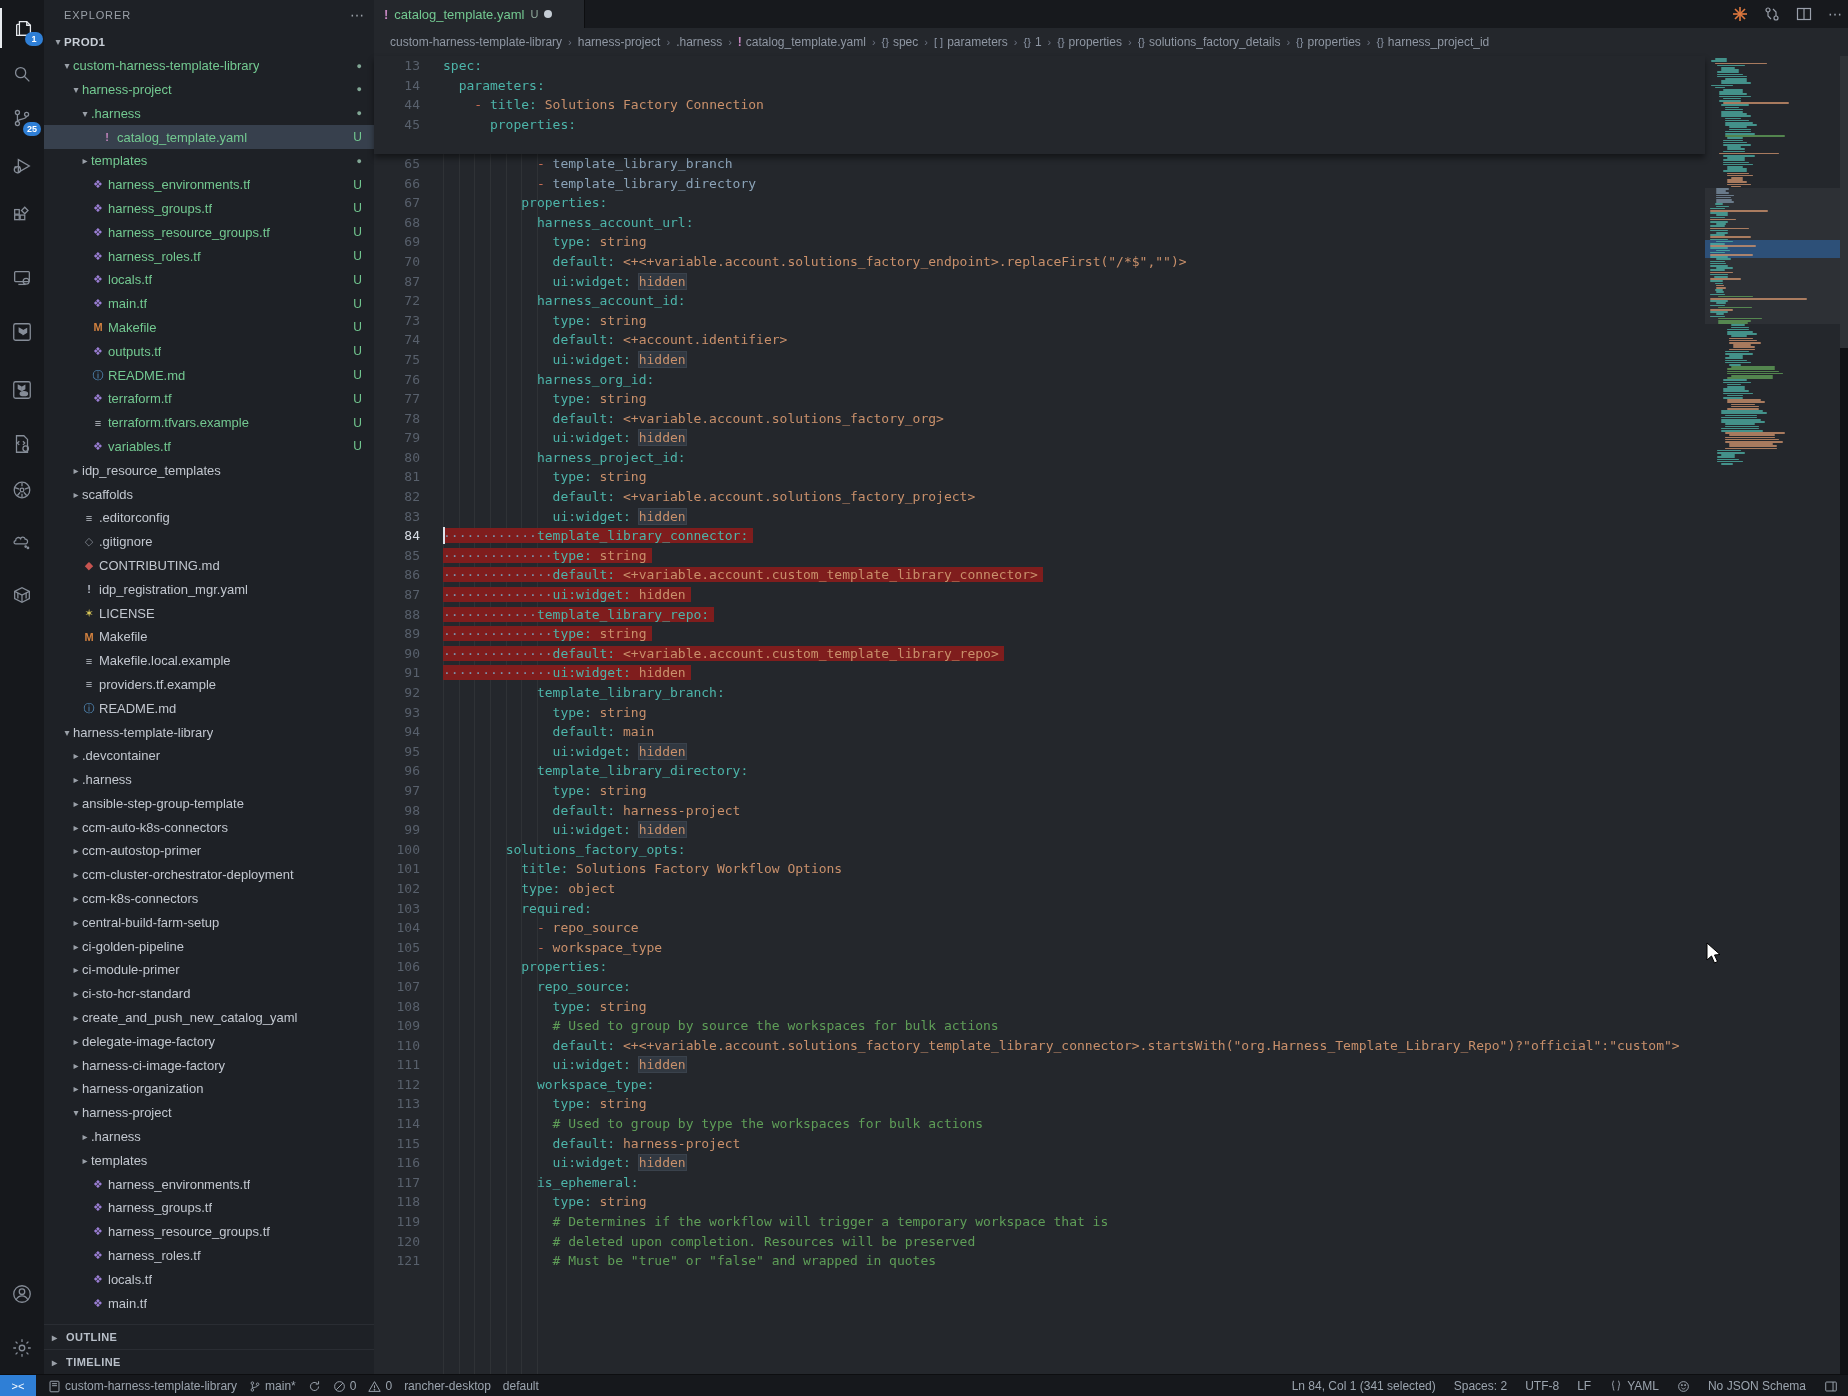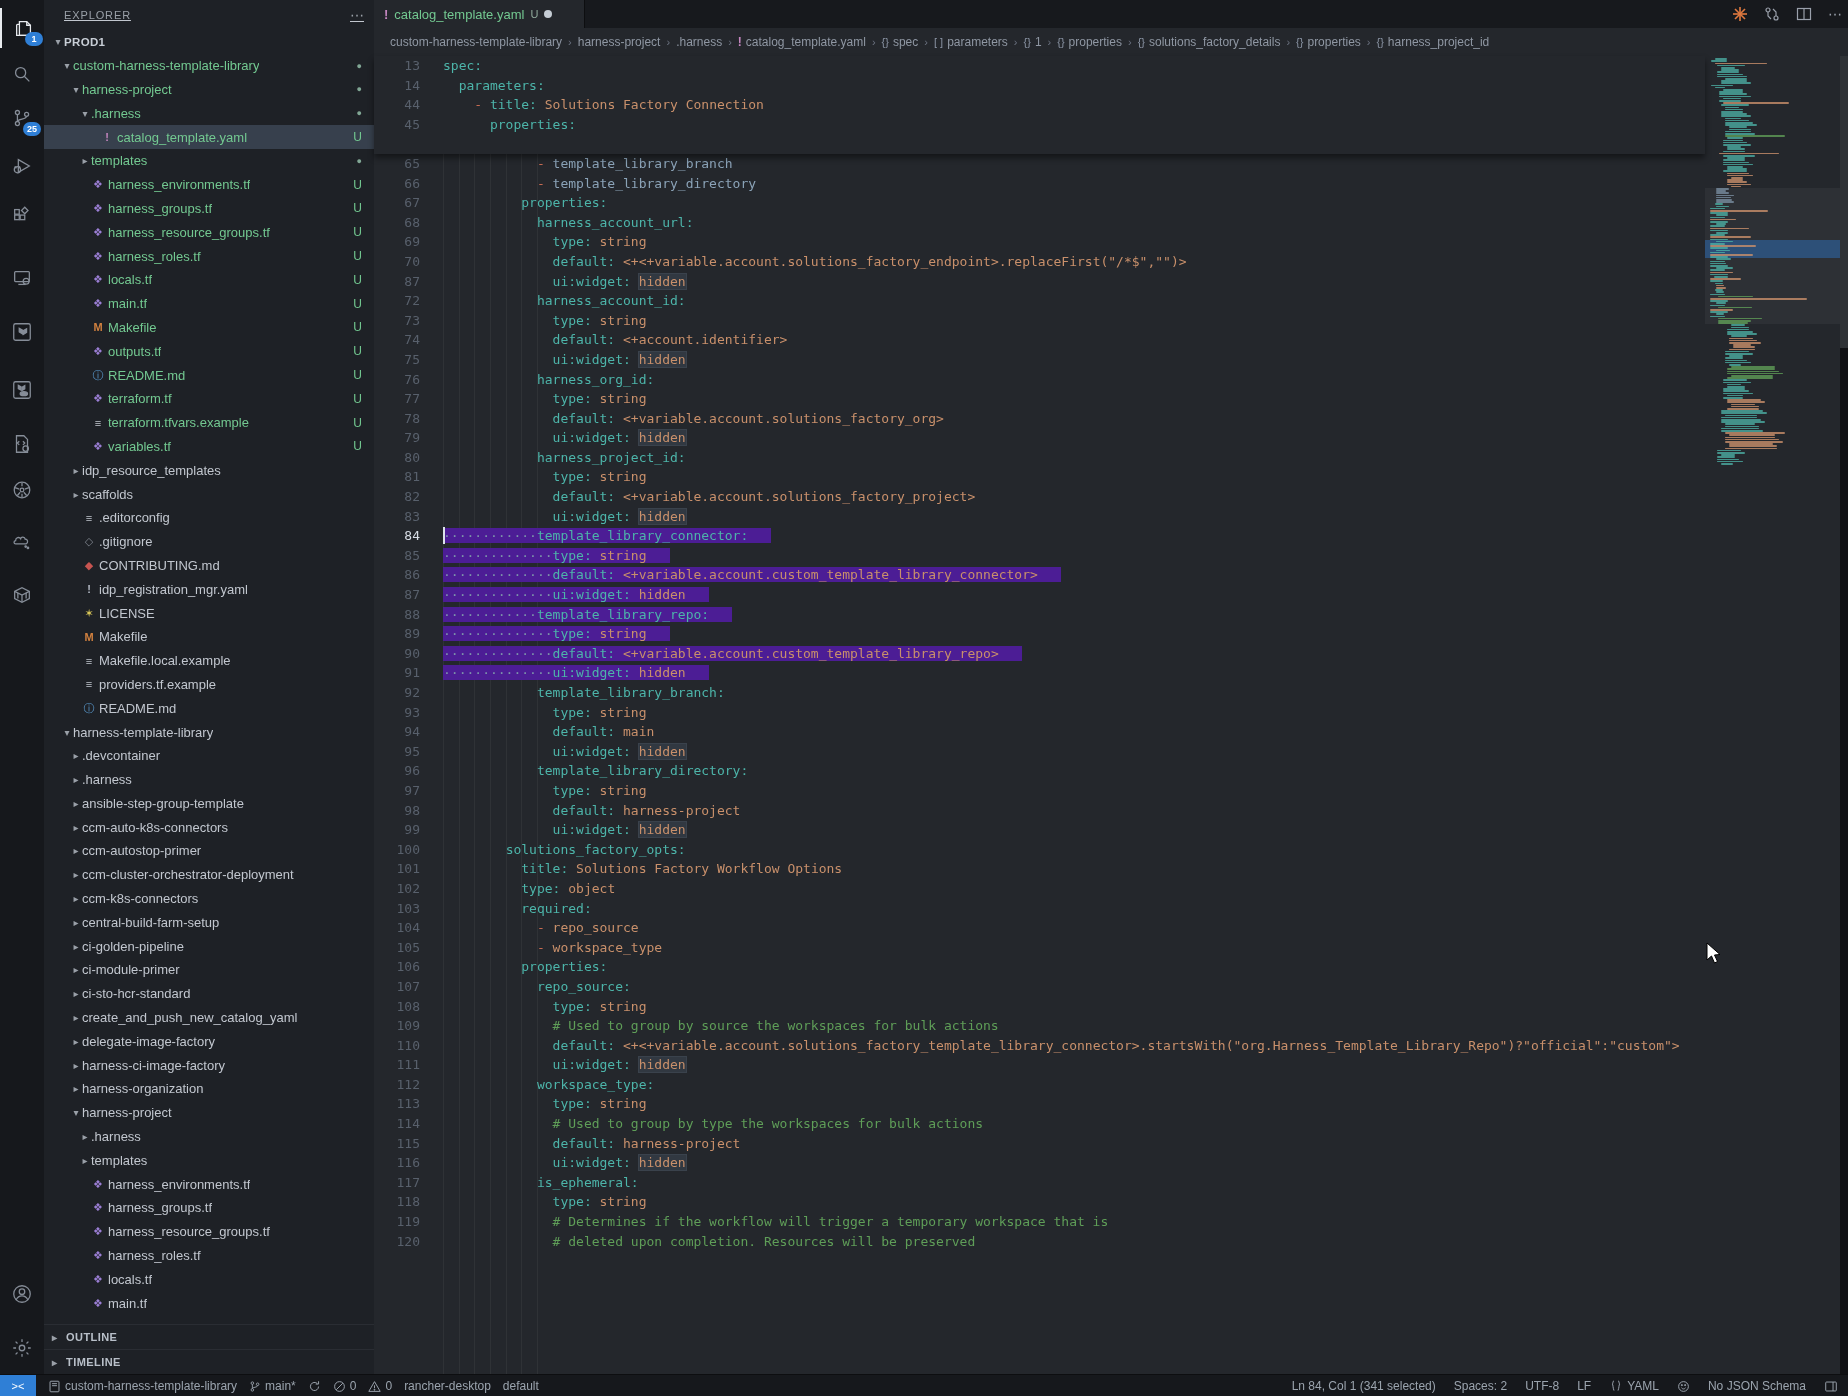--- a/index.html
+++ b/index.html
@@ -9,21 +9,21 @@
   .abs{position:absolute;}
   
   #activitybar{left:0;top:0;width:44px;height:1374px;background:#16181c;border-right:1px solid #0d0e10;}
   .act-icon{position:absolute;left:0;width:44px;height:40px;display:flex;align-items:center;justify-content:center;color:#868d98;}
   .act-icon.active{color:#e8ebef;border-left:2px solid #e8ebef;}
   .act-icon svg{stroke:currentColor;fill:none;stroke-width:1.4;}
   .act-badge{position:absolute;right:3px;bottom:2px;background:#2f7fd6;color:#fff;border-radius:9px;
              font-size:9px;line-height:14px;min-width:14px;text-align:center;padding:0 2px;font-weight:bold;}
   
   #sidebar{left:44px;top:0;width:330px;height:1374px;background:#1e2126;border-right:1px solid #0d0e10;}
-  #sidebar-header{height:30px;display:flex;align-items:center;padding:0 10px 0 20px;text-decoration:underline;}
+  #sidebar-header{height:30px;display:flex;align-items:center;padding:0 10px 0 20px;}
   #sidebar-title{font-size:11px;letter-spacing:.08em;color:#9aa0a8;flex:1;}
   #sidebar-more{color:#9aa0a8;font-size:14px;cursor:pointer;}
   #tree{position:absolute;top:30px;left:0;right:0;}
   .trow{height:23.8px;display:flex;align-items:center;font-size:13px;position:relative;white-space:nowrap;cursor:pointer;}
   .trow.selected{background:#37404d;}
   .trow .twist{width:12px;text-align:center;color:#9aa0a8;font-size:10px;flex:none;}
   .trow .ficon{width:14px;flex:none;text-align:center;font-size:11px;margin-right:3px;}
   .trow .lbl{overflow:hidden;text-overflow:ellipsis;}
   .trow .badge{position:absolute;right:12px;font-size:12px;color:#73c991;}
   .trow .badge.dot{font-size:9px;color:#81a795;}
@@ -50,21 +50,21 @@
   
   #editor{left:374px;top:56px;width:1331px;height:1318px;background:#24272c;overflow:hidden;}
   .code-line{height:19.6px;line-height:19.6px;white-space:pre;font-family:"DejaVu Sans Mono",monospace;
              font-size:13px;position:relative;}
   .code-line .num{position:absolute;left:0;width:46px;text-align:right;color:#58606c;}
   .code-line .num.active{color:#d7dde5;}
   .code-line .content{position:absolute;left:69px;top:0;}
   .tk-k{color:#4db5aa;} .tk-v{color:#c9906b;} .tk-d{color:#c56b52;} .tk-s{color:#8ba3b8;}
   .tk-c{color:#5f9e58;} .tk-p{color:#aeb6c0;} .tk-w{color:#7c93ab;}
   .tk-vh{color:#c9906b;background:rgba(96,117,143,.22);box-shadow:0 0 0 1px rgba(125,146,170,.25);}
-  .selwrap{background:#4c1d95;padding-right:23px;}
+  .selwrap{background:#7f1d1d;padding-right:5px;}
   #cursor{position:absolute;width:2px;height:17px;background:#dce2ea;}
   #sticky{left:374px;top:56px;width:1331px;height:98px;background:#24272c;
           box-shadow:0 4px 6px rgba(0,0,0,.45);z-index:5;}
   .iguide{position:absolute;top:0;bottom:0;width:1px;background:rgba(255,255,255,.05);}
   
   #minimap{left:1705px;top:56px;width:135px;height:1318px;background:#24272c;overflow:hidden;}
   .mmrow{position:absolute;height:1.5px;border-radius:1px;}
   .mm-t{background:#4db5aa;opacity:.75;} .mm-o{background:#c9906b;opacity:.8;}
   .mm-g{background:#5f9e58;opacity:.8;} .mm-s{background:#8ba3b8;opacity:.65;}
   #mm-selection{position:absolute;left:0;right:0;background:#2d5480;opacity:.9;}
@@ -625,20 +625,21 @@
       <div class="code-line"><span class="num">111</span><span class="content"><span class="tk-p">              </span><span class="tk-k">ui:widget:</span><span class="tk-p"> </span><span class="tk-vh">hidden</span></span></div>
       <div class="code-line"><span class="num">112</span><span class="content"><span class="tk-p">            </span><span class="tk-k">workspace_type:</span></span></div>
       <div class="code-line"><span class="num">113</span><span class="content"><span class="tk-p">              </span><span class="tk-k">type:</span><span class="tk-p"> </span><span class="tk-v">string</span></span></div>
       <div class="code-line"><span class="num">114</span><span class="content"><span class="tk-p">              </span><span class="tk-c"># Used to group by type the workspaces for bulk actions</span></span></div>
       <div class="code-line"><span class="num">115</span><span class="content"><span class="tk-p">              </span><span class="tk-k">default:</span><span class="tk-p"> </span><span class="tk-v">harness-project</span></span></div>
       <div class="code-line"><span class="num">116</span><span class="content"><span class="tk-p">              </span><span class="tk-k">ui:widget:</span><span class="tk-p"> </span><span class="tk-vh">hidden</span></span></div>
       <div class="code-line"><span class="num">117</span><span class="content"><span class="tk-p">            </span><span class="tk-k">is_ephemeral:</span></span></div>
       <div class="code-line"><span class="num">118</span><span class="content"><span class="tk-p">              </span><span class="tk-k">type:</span><span class="tk-p"> </span><span class="tk-v">string</span></span></div>
       <div class="code-line"><span class="num">119</span><span class="content"><span class="tk-p">              </span><span class="tk-c"># Determines if the workflow will trigger a temporary workspace that is</span></span></div>
       <div class="code-line"><span class="num">120</span><span class="content"><span class="tk-p">              </span><span class="tk-c"># deleted upon completion. Resources will be preserved</span></span></div>
+      <div class="code-line"><span class="num">121</span><span class="content"><span class="tk-p">              </span><span class="tk-c"># Must be "true" or "false" and wrapped in quotes</span></span></div>
     </div>
 </div>
 
 <div id="sticky" class="abs">
     <div class="code-line"><span class="num">13</span><span class="content"><span class="tk-k">spec:</span></span></div>
     <div class="code-line"><span class="num">14</span><span class="content"><span class="tk-p">  </span><span class="tk-k">parameters:</span></span></div>
     <div class="code-line"><span class="num">44</span><span class="content"><span class="tk-p">    </span><span class="tk-d">- </span><span class="tk-k">title:</span><span class="tk-p"> </span><span class="tk-v">Solutions Factory Connection</span></span></div>
     <div class="code-line"><span class="num">45</span><span class="content"><span class="tk-p">      </span><span class="tk-k">properties:</span></span></div>
   </div>
 

